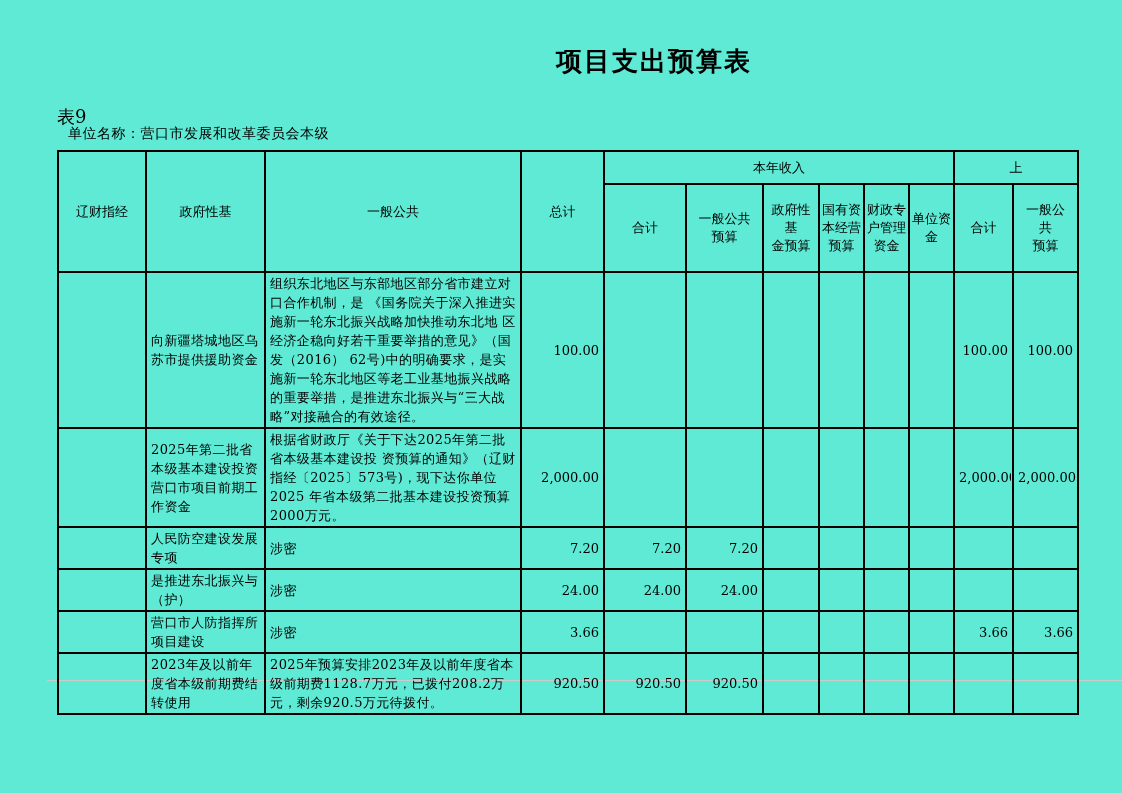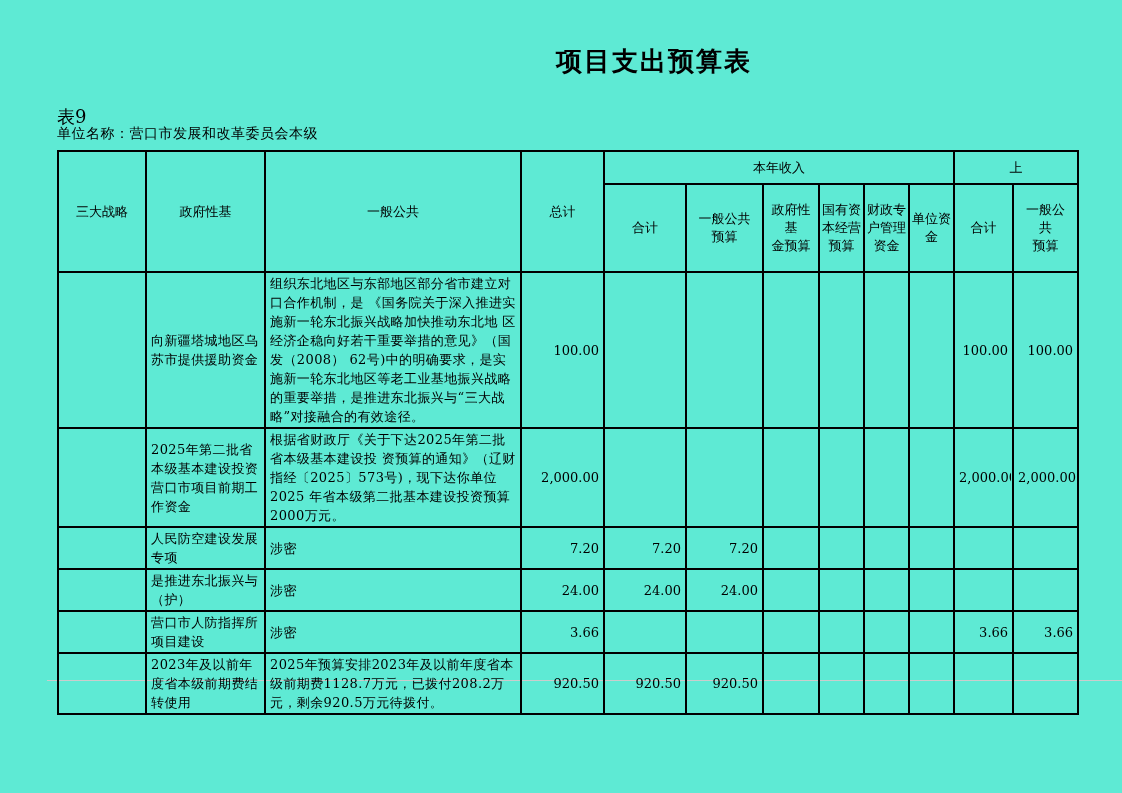--- a/index.html
+++ b/index.html
@@ -8,21 +8,21 @@
     font-family:"DejaVu Serif","Liberation Serif",serif;
     color:#000;
   }
   .page { position:relative; width:1122px; height:793px; overflow:hidden; background:#5eead4; }
 
   .doc-title {
     position:absolute; top:44px; left:556px;
     font-size:26px; font-weight:bold; letter-spacing:2px; white-space:nowrap;
   }
   .table-no   { position:absolute; top:105px; left:57px; font-size:18px; }
-  .unit-line  { position:absolute; top:125px; left:57px; font-size:14px; letter-spacing:0.5px; }
+  .unit-line  { position:absolute; top:125px; left:68px; font-size:14px; letter-spacing:0.5px; }
 
   .pagebreak-line { position:absolute; top:680px; left:47px; width:1075px; height:1px; background:#cccccc; }
 
   table.budget {
     position:absolute; top:150px; left:57px;
     width:1020px; border-collapse:collapse; table-layout:fixed;
   }
   table.budget th, table.budget td {
     border:2px solid #000;
     font-size:13px; font-weight:normal;
@@ -57,21 +57,21 @@
         <col style="width:77px">
         <col style="width:56px">
         <col style="width:45px">
       <col style="width:45px">
         <col style="width:45px">
         <col style="width:59px">
         <col style="width:65px">
     </colgroup>
     <tbody>
       <tr style="height:33px">
-        <th rowspan="2">三大战略</th>
+        <th rowspan="2">辽财指经</th>
         <th rowspan="2">政府性基</th>
         <th rowspan="2">一般公共</th>
         <th rowspan="2">总计</th>
         <th colspan="6">本年收入</th>
         <th colspan="2" class="group-right">上</th>
       </tr>
       <tr style="height:88px">
         <th>合计</th>
         <th>一般公共
 预算</th>
@@ -87,21 +87,21 @@
 金</th>
         <th>合计</th>
         <th>一般公
 共
 预算</th>
       </tr>
 
       <tr style="height:153px">
         <td class="txt"></td>
         <td class="txt">向新疆塔城地区乌苏市提供援助资金</td>
-        <td class="txt">组织东北地区与东部地区部分省市建立对口合作机制，是 《国务院关于深入推进实施新一轮东北振兴战略加快推动东北地 区经济企稳向好若干重要举措的意见》（国发（2008） 62号)中的明确要求，是实施新一轮东北地区等老工业基地振兴战略的重要举措，是推进东北振兴与“三大战略”对接融合的有效途径。</td>
+        <td class="txt">组织东北地区与东部地区部分省市建立对口合作机制，是 《国务院关于深入推进实施新一轮东北振兴战略加快推动东北地 区经济企稳向好若干重要举措的意见》（国发（2016） 62号)中的明确要求，是实施新一轮东北地区等老工业基地振兴战略的重要举措，是推进东北振兴与“三大战略”对接融合的有效途径。</td>
         <td class="num">100.00</td>
         <td class="num"></td>
         <td class="num"></td>
         <td class="num"></td>
         <td class="num"></td>
         <td class="num"></td>
         <td class="num"></td>
         <td class="num">100.00</td>
         <td class="num">100.00</td>
       </tr>

